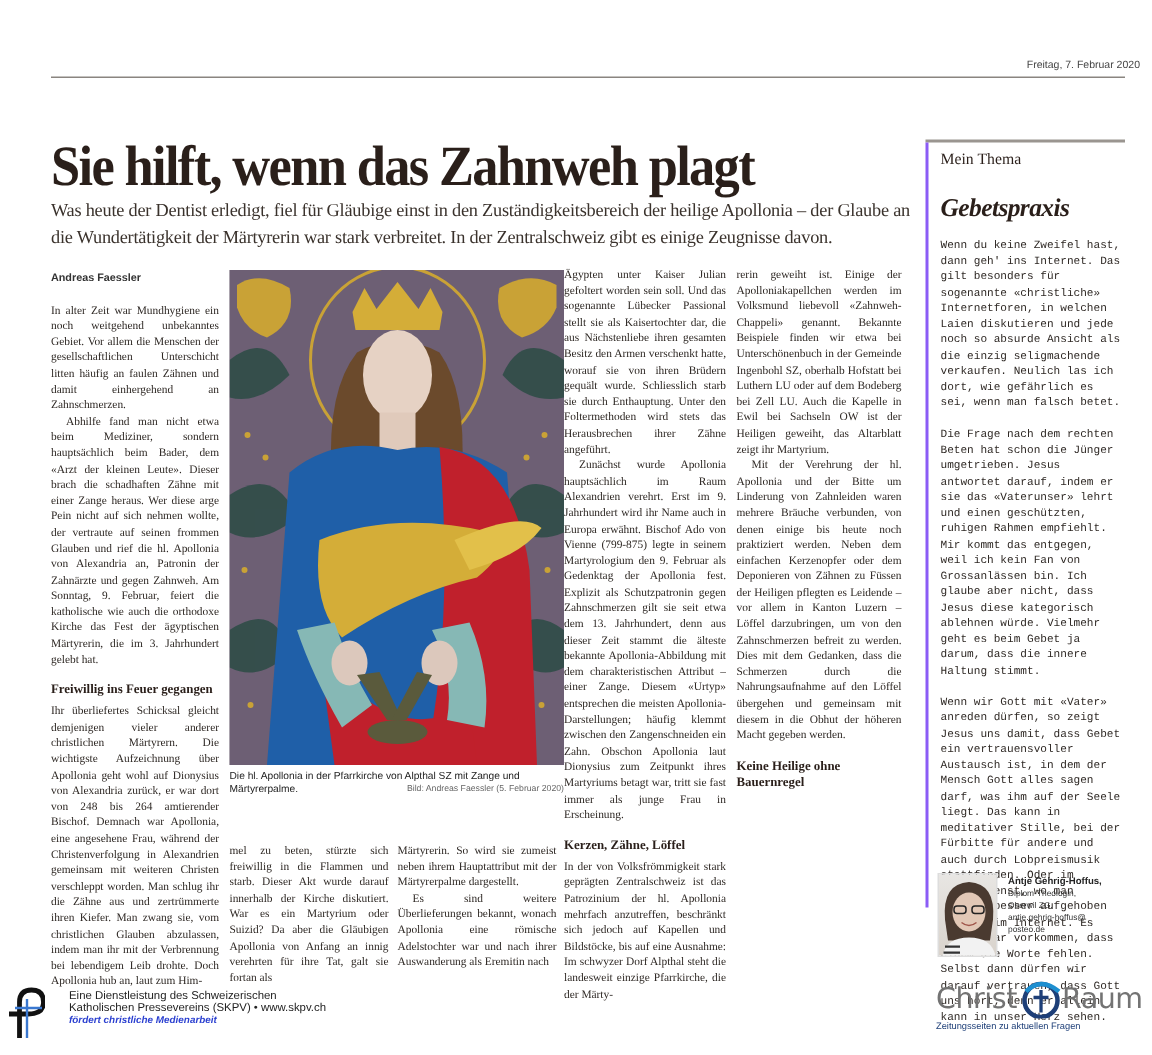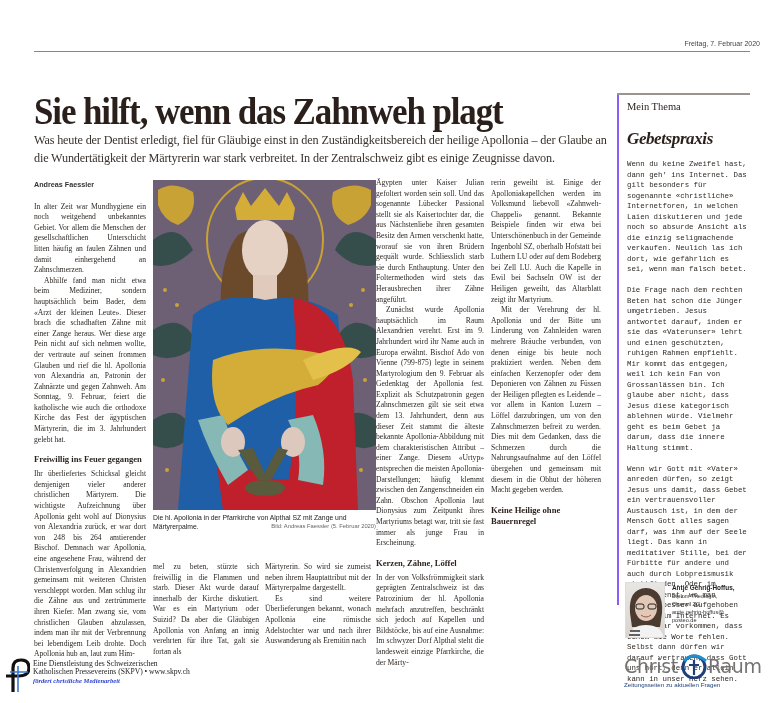--- a/index.html
+++ b/index.html
@@ -38,21 +38,21 @@
   .author { position: absolute; left: 617px; top: 582px; width: 150px; height: 60px; }
   .author-photo { position: absolute; left: 8px; top: 0; width: 40px; height: 56px; background: linear-gradient(180deg, #e8e6e3 0%, #d9d3cc 100%); border: 1px solid #ddd; overflow: hidden; }
   .author-text { position: absolute; left: 55px; top: 2px; font-family: "Liberation Sans", sans-serif; font-size: 5.6px; line-height: 8px; color: #333; }
   .author-name { font-weight: bold; font-size: 6.4px; color: #222; }
 
   .cw-logo { position: absolute; left: 624px; top: 655px; width: 130px; height: 40px; }
   .cw-word { position: absolute; top: 0; font-family: "DejaVu Sans", sans-serif; font-size: 19px; color: #737373; letter-spacing: -0.3px; }
   .cw-sub { position: absolute; left: 0; top: 26px; font-family: "Liberation Sans", sans-serif; font-size: 6.2px; color: #1e3f78; white-space: nowrap; }
 
   .skpv { position: absolute; left: 4px; top: 658px; width: 360px; height: 30px; }
-  .skpv-text { position: absolute; left: 29px; top: 2px; font-family: Liberation Serif, serif; font-size: 7.6px; line-height: 8.4px; color: #222; white-space: nowrap; }
+  .skpv-text { position: absolute; left: 42px; top: 2px; font-family: Liberation Sans, sans-serif; font-size: 7.6px; line-height: 8.4px; color: #222; white-space: nowrap; }
   .skpv-tag { color: #2a3fd0; font-style: italic; font-weight: bold; font-size: 6.6px; }
 </style>
 </head>
 <body>
 
 <div class="dateline">
   <span>Freitag, 7. Februar 2020</span>
 </div>
 <div class="toprule"></div>
 

